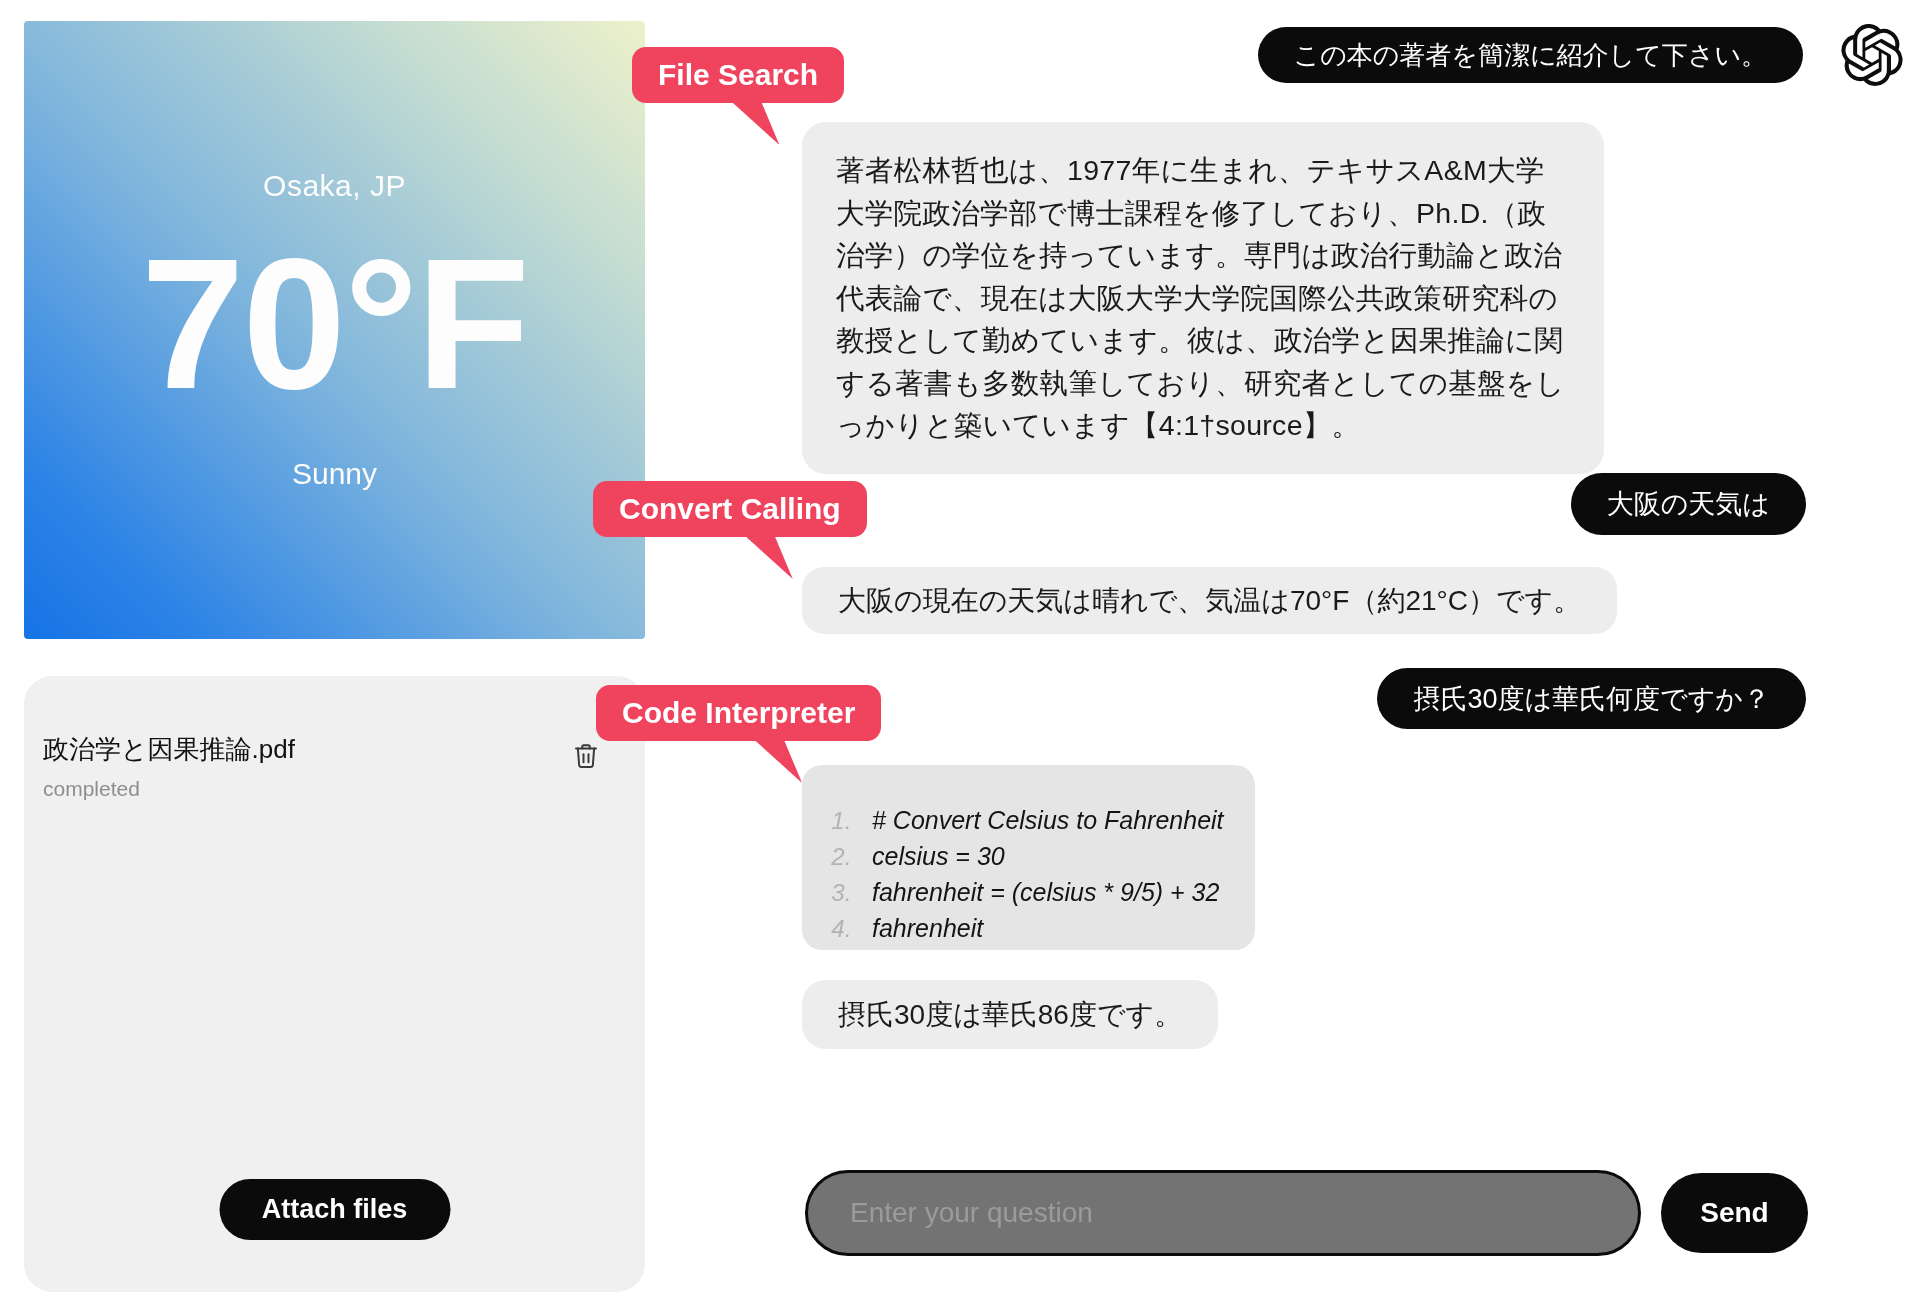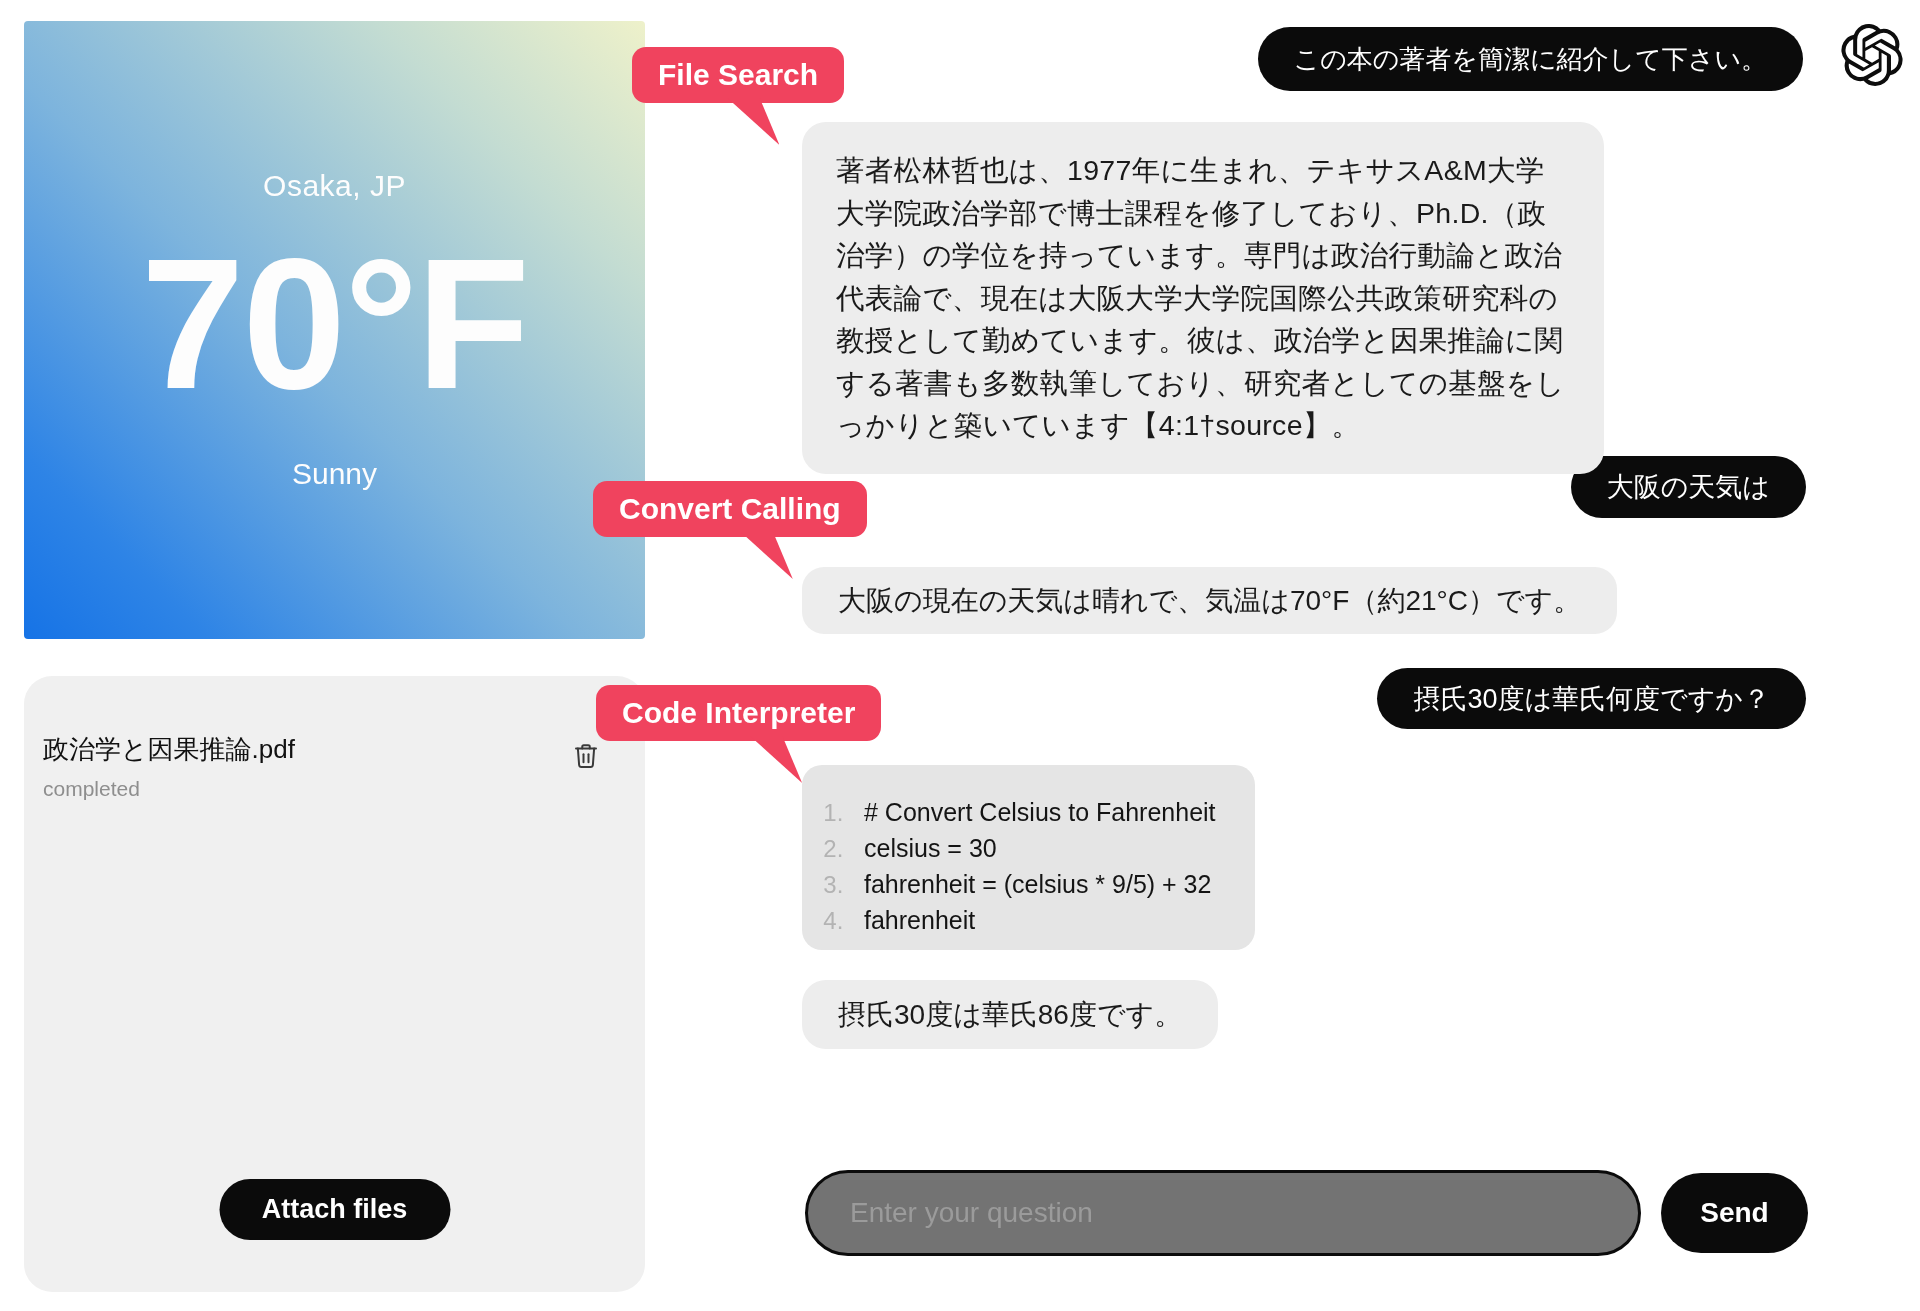--- a/index.html
+++ b/index.html
@@ -52,22 +52,22 @@
   .tag-file-search   { left:632px; top:47px; }
   .tag-file-search .tag-tail { left:45%; }
   .tag-function-calling { left:593px; top:481px; }
   .tag-code-interpreter { left:596px; top:685px; }
 
   
   .bubble-user {
     position:absolute; background:#0b0b0b; color:#fff; border-radius:32px;
     font-size:26px; padding:0 36px; white-space:nowrap; display:flex; align-items:center;
   }
-  .bubble-user-1 { right:117px; top:27px; height:64px; }
-  .bubble-user-2 { right:114px; top:456px; height:62px; border-radius:31px; font-size:27px; }
+  .bubble-user-1 { right:117px; top:27px; height:56px; }
+  .bubble-user-2 { right:114px; top:473px; height:62px; border-radius:31px; font-size:27px; }
   .bubble-user-3 { right:114px; top:668px; height:61px; border-radius:31px; font-size:27px; }
 
   .bubble-assistant {
     position:absolute; background:#ededed; color:#1a1a1a; border-radius:24px;
   }
   .bubble-file-search {
     left:802px; top:122px; width:802px; padding:27px 34px;
     font-size:28.5px; line-height:42.5px; letter-spacing:.3px;
   }
   .bubble-weather {
@@ -76,21 +76,21 @@
   }
   .bubble-result {
     left:802px; top:980px; height:69px; padding:0 36px; font-size:28px;
     display:flex; align-items:center; white-space:nowrap;
   }
 
   .code-bubble {
     position:absolute; left:802px; top:765px; width:453px; height:185px;
     background:#e5e5e5; border-radius:20px; padding:21px 0;
   }
-  .code-bubble ol { margin:8px; padding-left:40px; list-style:decimal outside; }
+  .code-bubble ol { margin:16px; padding-left:40px; list-style:decimal outside;font-style:italic; }
   .code-bubble li { font-size:25px; line-height:36px; color:#141414; padding-left:14px; }
   .code-bubble li::marker { color:#b3b3b3; font-size:24px; }
 
   
   .openai-logo { position:absolute; right:17px; top:24px; width:62px; height:62px; }
 
   
   .question-input {
     position:absolute; left:805px; top:1170px; width:836px; height:86px;
     border:3px solid #0b0b0b; border-radius:44px; background:#737373;

